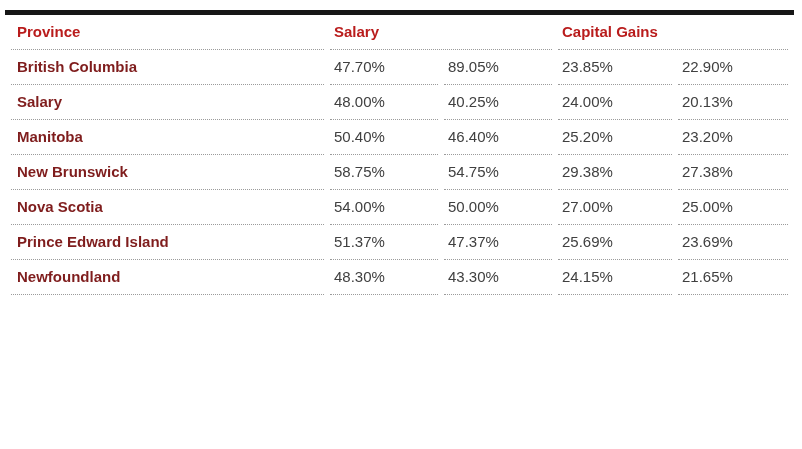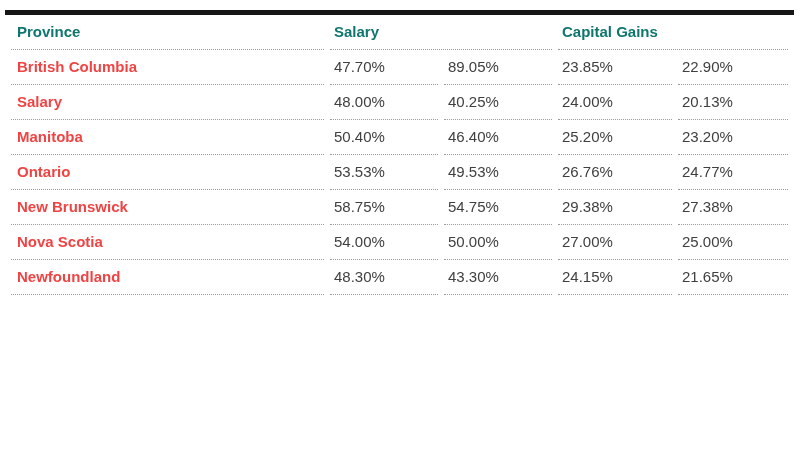--- a/index.html
+++ b/index.html
@@ -33,25 +33,25 @@
     padding: 9px 4px 9px 4px;
     font-size: 15px;
     line-height: 16px;
     text-align: left;
     vertical-align: middle;
     white-space: nowrap;
     overflow: hidden;
   }
   th {
     font-weight: bold;
-    color: #0f766e;
+    color: #b91c1c;
   }
   td.province-cell {
     font-weight: bold;
-    color: #ef4444;
+    color: #7f1d1d;
     padding-left: 6px;
   }
   th.province-col {
     padding-left: 6px;
   }
   td.value-cell {
     font-weight: normal;
     color: #404040;
   }
 </style>
@@ -93,45 +93,45 @@
 
 
   <tr>
     <td class="province-cell">Manitoba</td>
     <td class="value-cell">50.40%</td>
     <td class="value-cell">46.40%</td>
     <td class="value-cell">25.20%</td>
     <td class="value-cell">23.20%</td>
   </tr>
 
-  <tr>
-    <td class="province-cell">Ontario</td>
-    <td class="value-cell">53.53%</td>
-    <td class="value-cell">49.53%</td>
-    <td class="value-cell">26.76%</td>
-    <td class="value-cell">24.77%</td>
-  </tr>
 
 
   <tr>
     <td class="province-cell">New Brunswick</td>
     <td class="value-cell">58.75%</td>
     <td class="value-cell">54.75%</td>
     <td class="value-cell">29.38%</td>
     <td class="value-cell">27.38%</td>
   </tr>
 
   <tr>
     <td class="province-cell">Nova Scotia</td>
     <td class="value-cell">54.00%</td>
     <td class="value-cell">50.00%</td>
     <td class="value-cell">27.00%</td>
     <td class="value-cell">25.00%</td>
   </tr>
 
+  <tr>
+    <td class="province-cell">Prince Edward Island</td>
+    <td class="value-cell">51.37%</td>
+    <td class="value-cell">47.37%</td>
+    <td class="value-cell">25.69%</td>
+    <td class="value-cell">23.69%</td>
+  </tr>
 
   <tr>
     <td class="province-cell">Newfoundland</td>
     <td class="value-cell">48.30%</td>
     <td class="value-cell">43.30%</td>
     <td class="value-cell">24.15%</td>
     <td class="value-cell">21.65%</td>
   </tr>
 </tbody>
   </table>

